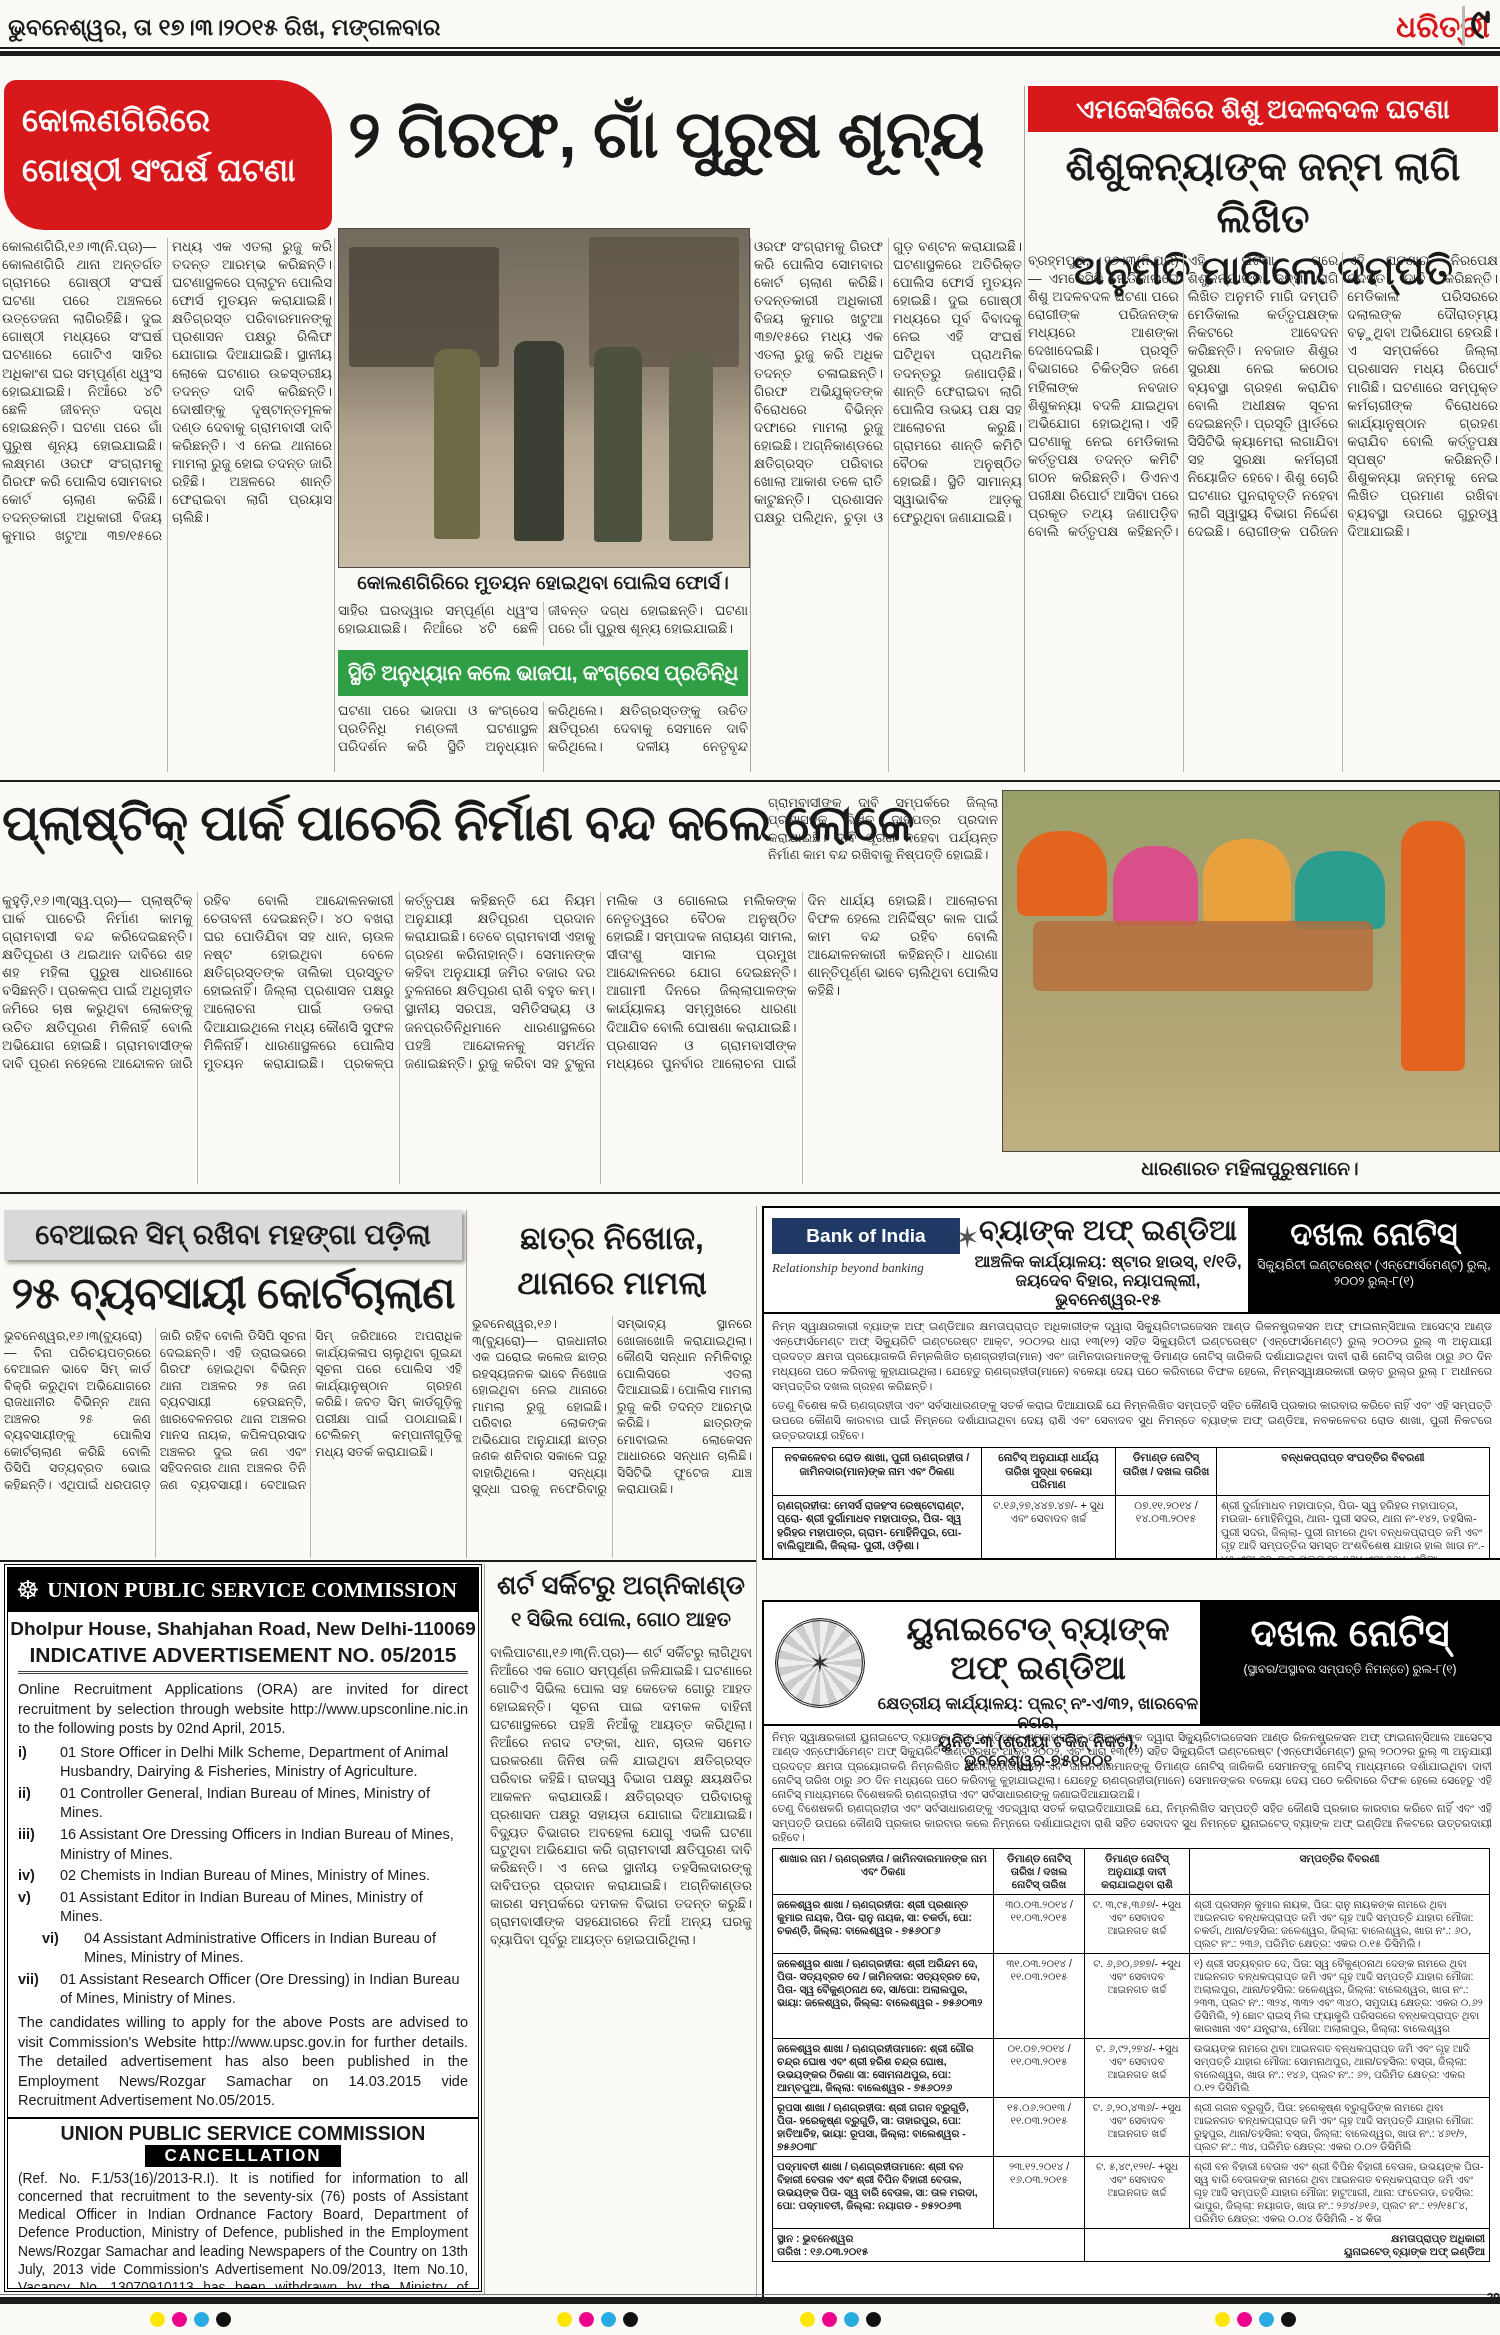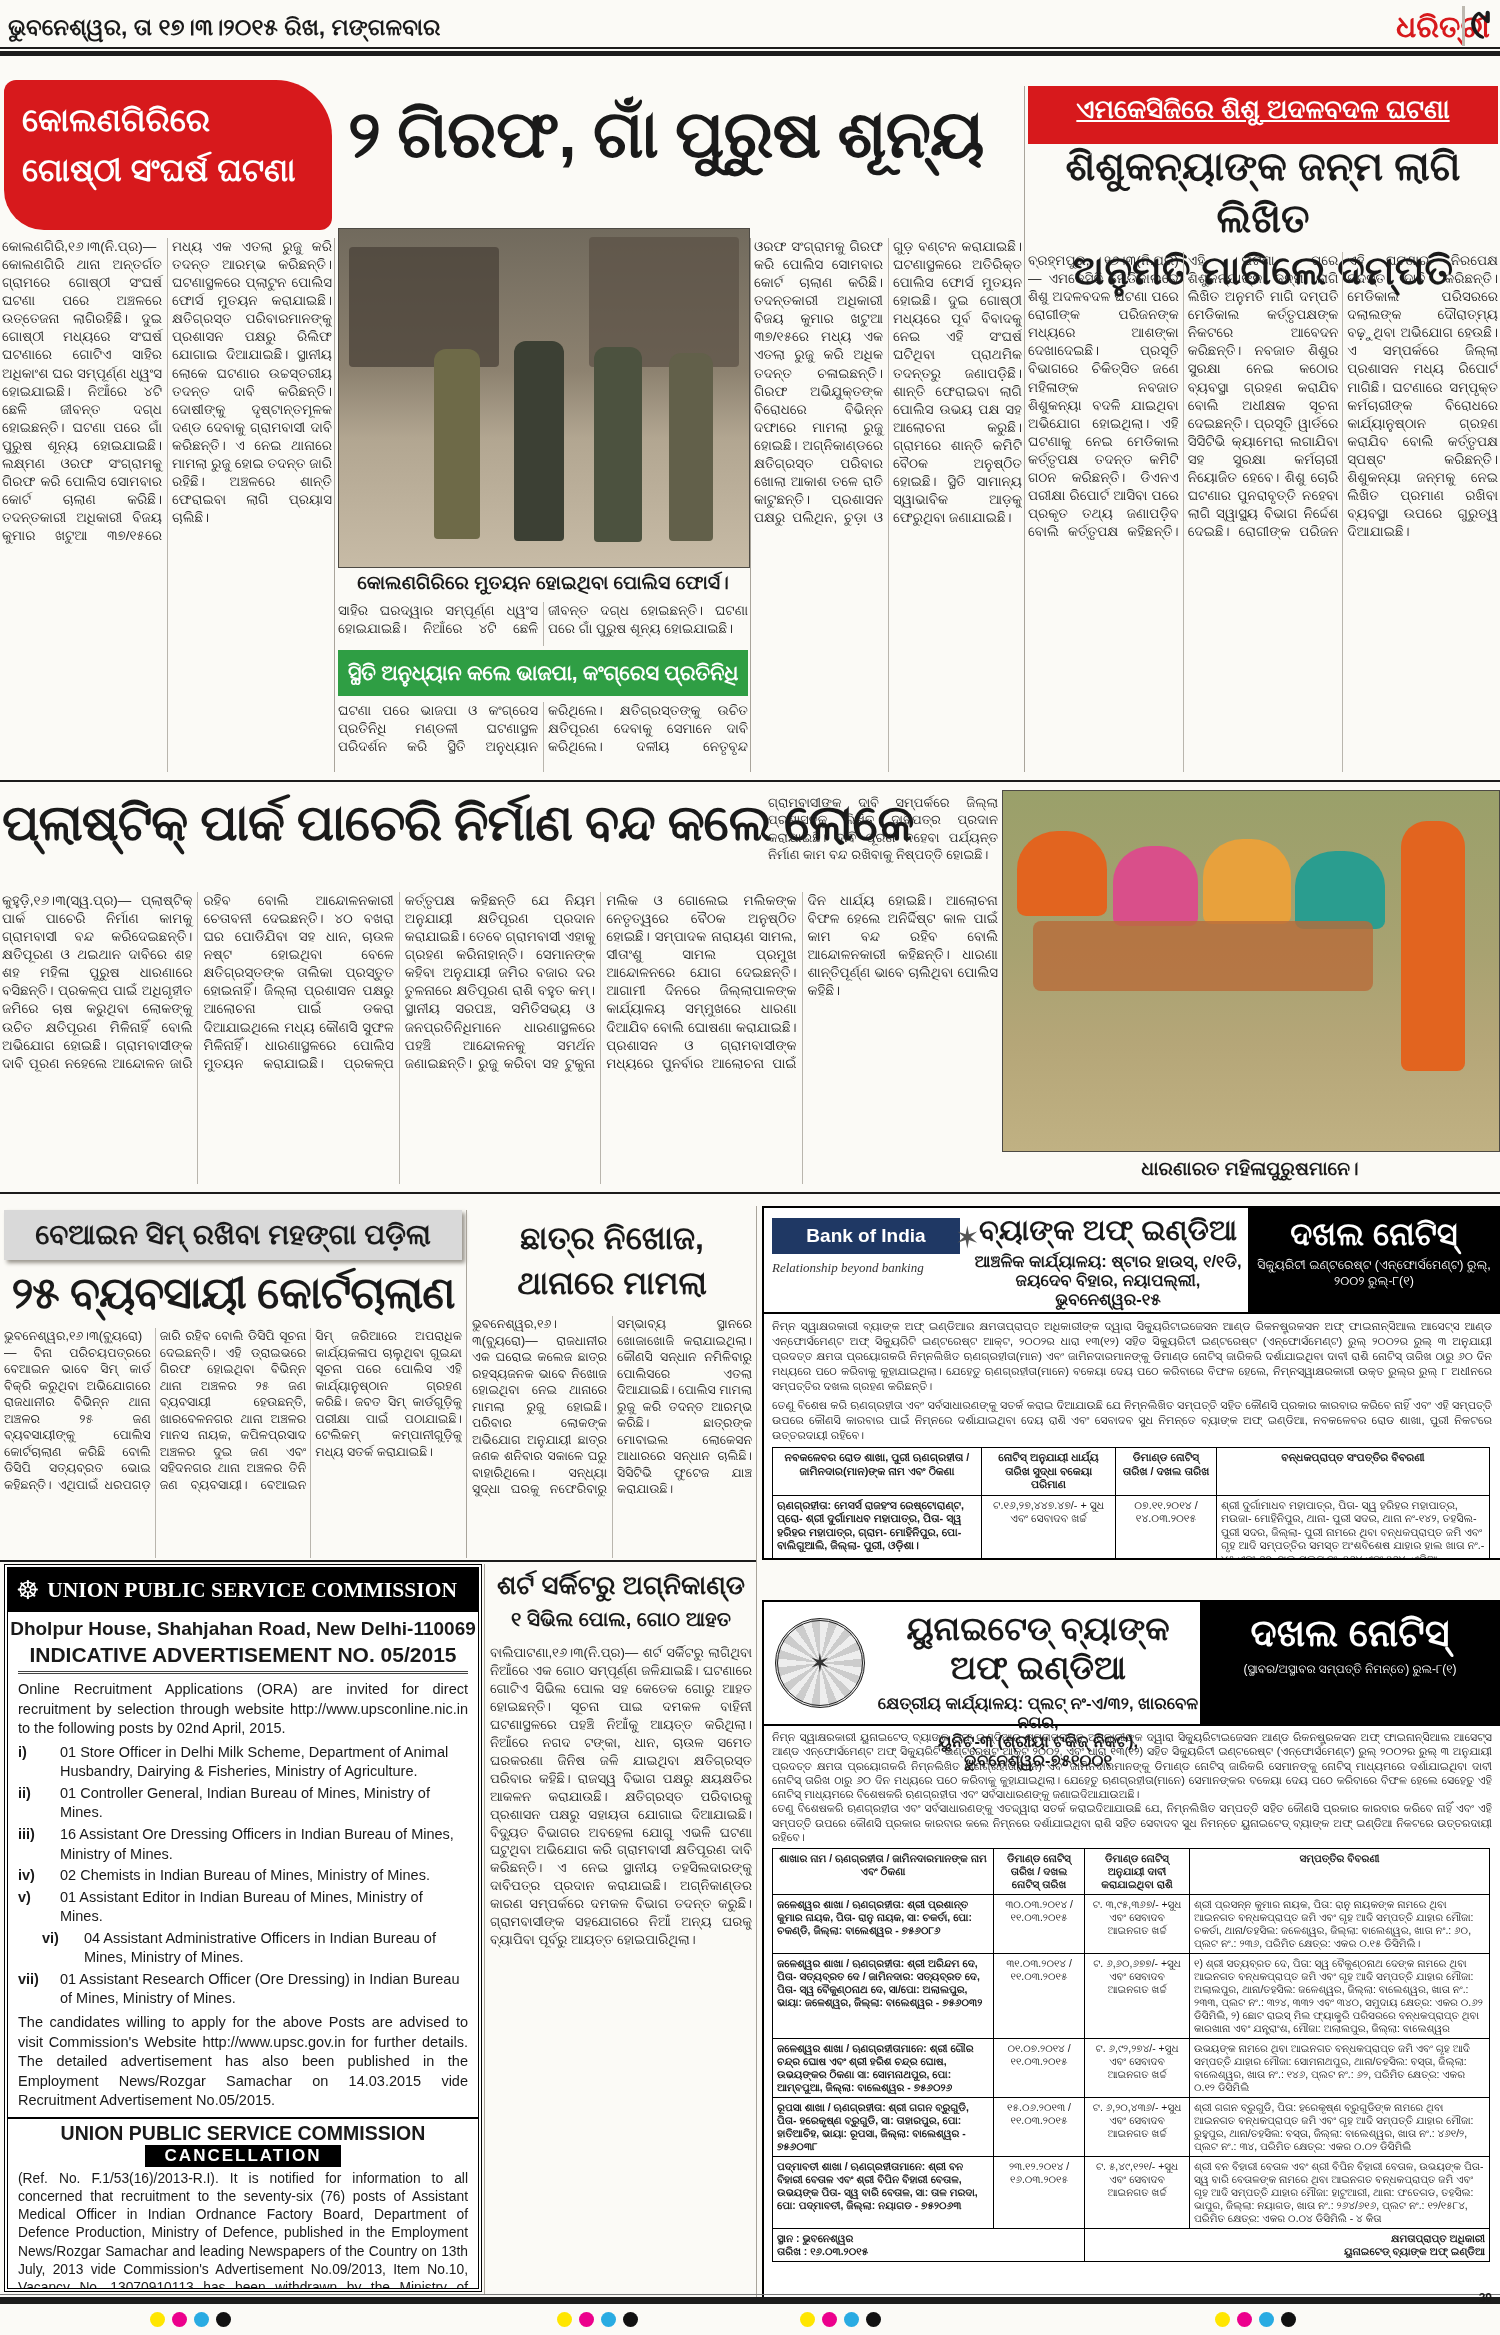--- a/index.html
+++ b/index.html
@@ -37,21 +37,21 @@
   <div class="abs hrule" style="left:0;top:47px;width:1500px;height:2px;"></div>
   <div class="abs hrule" style="left:0;top:51px;width:1500px;height:5px;"></div>
 
   <div class="abs redbox clip" style="left:4px;top:80px;width:328px;height:150px;border-radius:12px 56px 12px 40px;padding:16px 18px;box-sizing:border-box;">
     <div class="bold" style="font-size:32px;line-height:1.55;">କୋଲଣଗିରିରେ</div>
     <div class="bold" style="font-size:32px;line-height:1.55;">ଗୋଷ୍ଠୀ ସଂଘର୍ଷ ଘଟଣା</div>
   </div>
 
   <div class="abs bold" style="left:348px;top:96px;width:676px;font-size:66px;white-space:nowrap;letter-spacing:-1px;">୨ ଗିରଫ, ଗାଁ ପୁରୁଷ ଶୂନ୍ୟ</div>
 
-  <div class="abs redbox ctr bold clip" style="left:1028px;top:86px;width:470px;height:58px;line-height:46px;font-size:26px;text-decoration:underline;">ଏମକେସିଜିରେ ଶିଶୁ ଅଦଳବଦଳ ଘଟଣା</div>
+  <div class="abs redbox ctr bold clip" style="left:1028px;top:86px;width:470px;height:46px;line-height:46px;font-size:26px;">ଏମକେସିଜିରେ ଶିଶୁ ଅଦଳବଦଳ ଘଟଣା</div>
   <div class="abs ctr bold" style="left:1028px;top:140px;width:470px;font-size:40px;line-height:1.3;">
     <div>ଶିଶୁକନ୍ୟାଙ୍କ ଜନ୍ମ ଲାଗି ଲିଖିତ</div>
     <div>ଅନୁମତି ମାଗିଲେ ଦମ୍ପତି</div>
   </div>
   <div class="abs bodytxt just cols3 clip" style="left:1028px;top:252px;width:470px;height:520px;">ବ୍ରହ୍ମପୁର, ୧୬।୩(ନି.ପ୍ର)— ଏମକେସିଜି ମେଡିକାଲରେ ଶିଶୁ ଅଦଳବଦଳ ଘଟଣା ପରେ ରୋଗୀଙ୍କ ପରିଜନଙ୍କ ମଧ୍ୟରେ ଆଶଙ୍କା ଦେଖାଦେଇଛି। ପ୍ରସୂତି ବିଭାଗରେ ଚିକିତ୍ସିତ ଜଣେ ମହିଳାଙ୍କ ନବଜାତ ଶିଶୁକନ୍ୟା ବଦଳି ଯାଇଥିବା ଅଭିଯୋଗ ହୋଇଥିଲା। ଏହି ଘଟଣାକୁ ନେଇ ମେଡିକାଲ କର୍ତ୍ତୃପକ୍ଷ ତଦନ୍ତ କମିଟି ଗଠନ କରିଛନ୍ତି। ଡିଏନଏ ପରୀକ୍ଷା ରିପୋର୍ଟ ଆସିବା ପରେ ପ୍ରକୃତ ତଥ୍ୟ ଜଣାପଡ଼ିବ ବୋଲି କର୍ତ୍ତୃପକ୍ଷ କହିଛନ୍ତି। ଏହି ଘଟଣା ପରେ ଶିଶୁକନ୍ୟାଙ୍କ ଜନ୍ମ ଲାଗି ଲିଖିତ ଅନୁମତି ମାଗି ଦମ୍ପତି ମେଡିକାଲ କର୍ତ୍ତୃପକ୍ଷଙ୍କ ନିକଟରେ ଆବେଦନ କରିଛନ୍ତି। ନବଜାତ ଶିଶୁର ସୁରକ୍ଷା ନେଇ କଠୋର ବ୍ୟବସ୍ଥା ଗ୍ରହଣ କରାଯିବ ବୋଲି ଅଧୀକ୍ଷକ ସୂଚନା ଦେଇଛନ୍ତି। ପ୍ରସୂତି ୱାର୍ଡରେ ସିସିଟିଭି କ୍ୟାମେରା ଲଗାଯିବା ସହ ସୁରକ୍ଷା କର୍ମଚାରୀ ନିୟୋଜିତ ହେବେ। ଶିଶୁ ଚୋରି ଘଟଣାର ପୁନରାବୃତ୍ତି ନହେବା ଲାଗି ସ୍ୱାସ୍ଥ୍ୟ ବିଭାଗ ନିର୍ଦ୍ଦେଶ ଦେଇଛି। ରୋଗୀଙ୍କ ପରିଜନ ଏହି ଘଟଣାର ନିରପେକ୍ଷ ତଦନ୍ତ ଦାବି କରିଛନ୍ତି। ମେଡିକାଲ ପରିସରରେ ଦଲାଲଙ୍କ ଦୌରାତ୍ମ୍ୟ ବଢ଼ୁଥିବା ଅଭିଯୋଗ ହେଉଛି। ଏ ସମ୍ପର୍କରେ ଜିଲ୍ଲା ପ୍ରଶାସନ ମଧ୍ୟ ରିପୋର୍ଟ ମାଗିଛି। ଘଟଣାରେ ସମ୍ପୃକ୍ତ କର୍ମଚାରୀଙ୍କ ବିରୋଧରେ କାର୍ଯ୍ୟାନୁଷ୍ଠାନ ଗ୍ରହଣ କରାଯିବ ବୋଲି କର୍ତ୍ତୃପକ୍ଷ ସ୍ପଷ୍ଟ କରିଛନ୍ତି। ଶିଶୁକନ୍ୟା ଜନ୍ମକୁ ନେଇ ଲିଖିତ ପ୍ରମାଣ ରଖିବା ବ୍ୟବସ୍ଥା ଉପରେ ଗୁରୁତ୍ୱ ଦିଆଯାଇଛି।</div>
 
   <div class="abs bodytxt just cols2 clip" style="left:2px;top:238px;width:330px;height:534px;">କୋଲଣଗିରି,୧୬।୩(ନି.ପ୍ର)— କୋଲଣଗିରି ଥାନା ଅନ୍ତର୍ଗତ ଗ୍ରାମରେ ଗୋଷ୍ଠୀ ସଂଘର୍ଷ ଘଟଣା ପରେ ଅଞ୍ଚଳରେ ଉତ୍ତେଜନା ଲାଗିରହିଛି। ଦୁଇ ଗୋଷ୍ଠୀ ମଧ୍ୟରେ ସଂଘର୍ଷ ଘଟଣାରେ ଗୋଟିଏ ସାହିର ଅଧିକାଂଶ ଘର ସମ୍ପୂର୍ଣ୍ଣ ଧ୍ୱଂସ ହୋଇଯାଇଛି। ନିଆଁରେ ୪ଟି ଛେଳି ଜୀବନ୍ତ ଦଗ୍ଧ ହୋଇଛନ୍ତି। ଘଟଣା ପରେ ଗାଁ ପୁରୁଷ ଶୂନ୍ୟ ହୋଇଯାଇଛି। ଲକ୍ଷ୍ମଣ ଓରଫ ସଂଗ୍ରାମକୁ ଗିରଫ କରି ପୋଲିସ ସୋମବାର କୋର୍ଟ ଚାଲାଣ କରିଛି। ତଦନ୍ତକାରୀ ଅଧିକାରୀ ବିଜୟ କୁମାର ଖଟୁଆ ୩୭/୧୫ରେ ମଧ୍ୟ ଏକ ଏତଲା ରୁଜୁ କରି ତଦନ୍ତ ଆରମ୍ଭ କରିଛନ୍ତି। ଘଟଣାସ୍ଥଳରେ ପ୍ଲାଟୁନ ପୋଲିସ ଫୋର୍ସ ମୁତୟନ କରାଯାଇଛି। କ୍ଷତିଗ୍ରସ୍ତ ପରିବାରମାନଙ୍କୁ ପ୍ରଶାସନ ପକ୍ଷରୁ ରିଲିଫ ଯୋଗାଇ ଦିଆଯାଇଛି। ସ୍ଥାନୀୟ ଲୋକେ ଘଟଣାର ଉଚ୍ଚସ୍ତରୀୟ ତଦନ୍ତ ଦାବି କରିଛନ୍ତି। ଦୋଷୀଙ୍କୁ ଦୃଷ୍ଟାନ୍ତମୂଳକ ଦଣ୍ଡ ଦେବାକୁ ଗ୍ରାମବାସୀ ଦାବି କରିଛନ୍ତି। ଏ ନେଇ ଥାନାରେ ମାମଲା ରୁଜୁ ହୋଇ ତଦନ୍ତ ଜାରି ରହିଛି। ଅଞ୍ଚଳରେ ଶାନ୍ତି ଫେରାଇବା ଲାଗି ପ୍ରୟାସ ଚାଲିଛି।</div>
 
   <div class="abs photo clip" style="left:338px;top:228px;width:410px;height:338px;background:linear-gradient(180deg,#716a5d 0%,#8d8270 42%,#b2a691 62%,#c7bba6 100%);">
     <div class="abs" style="left:10px;top:18px;width:150px;height:120px;background:#4a4238;opacity:.75;border-radius:4px;"></div>
@@ -268,21 +268,21 @@
           <div class="bold">କ୍ଷମତାପ୍ରାପ୍ତ ଅଧିକାରୀ</div>
           <div class="bold">ୟୁନାଇଟେଡ୍ ବ୍ୟାଙ୍କ ଅଫ୍ ଇଣ୍ଡିଆ</div>
         </td>
       </tr>
     </tbody>
       </table>
   </div>
 
   <div class="abs" style="left:0;top:2294px;width:1500px;height:1px;background:#777;"></div>
   <div class="abs hrule" style="left:0;top:2297px;width:1500px;height:7px;"></div>
-  <div class="abs bold" style="right:8px;top:2291px;font-size:12px;text-decoration:underline;">39</div>
+  <div class="abs bold" style="right:0;top:2291px;font-size:12px;text-decoration:underline;">39</div>
 
   <div class="abs" style="left:150px;top:2312px;">
     <span class="dot dy"></span><span class="dot dm"></span><span class="dot dc"></span><span class="dot dk"></span>
   </div>
   <div class="abs" style="left:557px;top:2312px;">
     <span class="dot dy"></span><span class="dot dm"></span><span class="dot dc"></span><span class="dot dk"></span>
   </div>
   <div class="abs" style="left:800px;top:2312px;">
     <span class="dot dy"></span><span class="dot dm"></span><span class="dot dc"></span><span class="dot dk"></span>
   </div>

